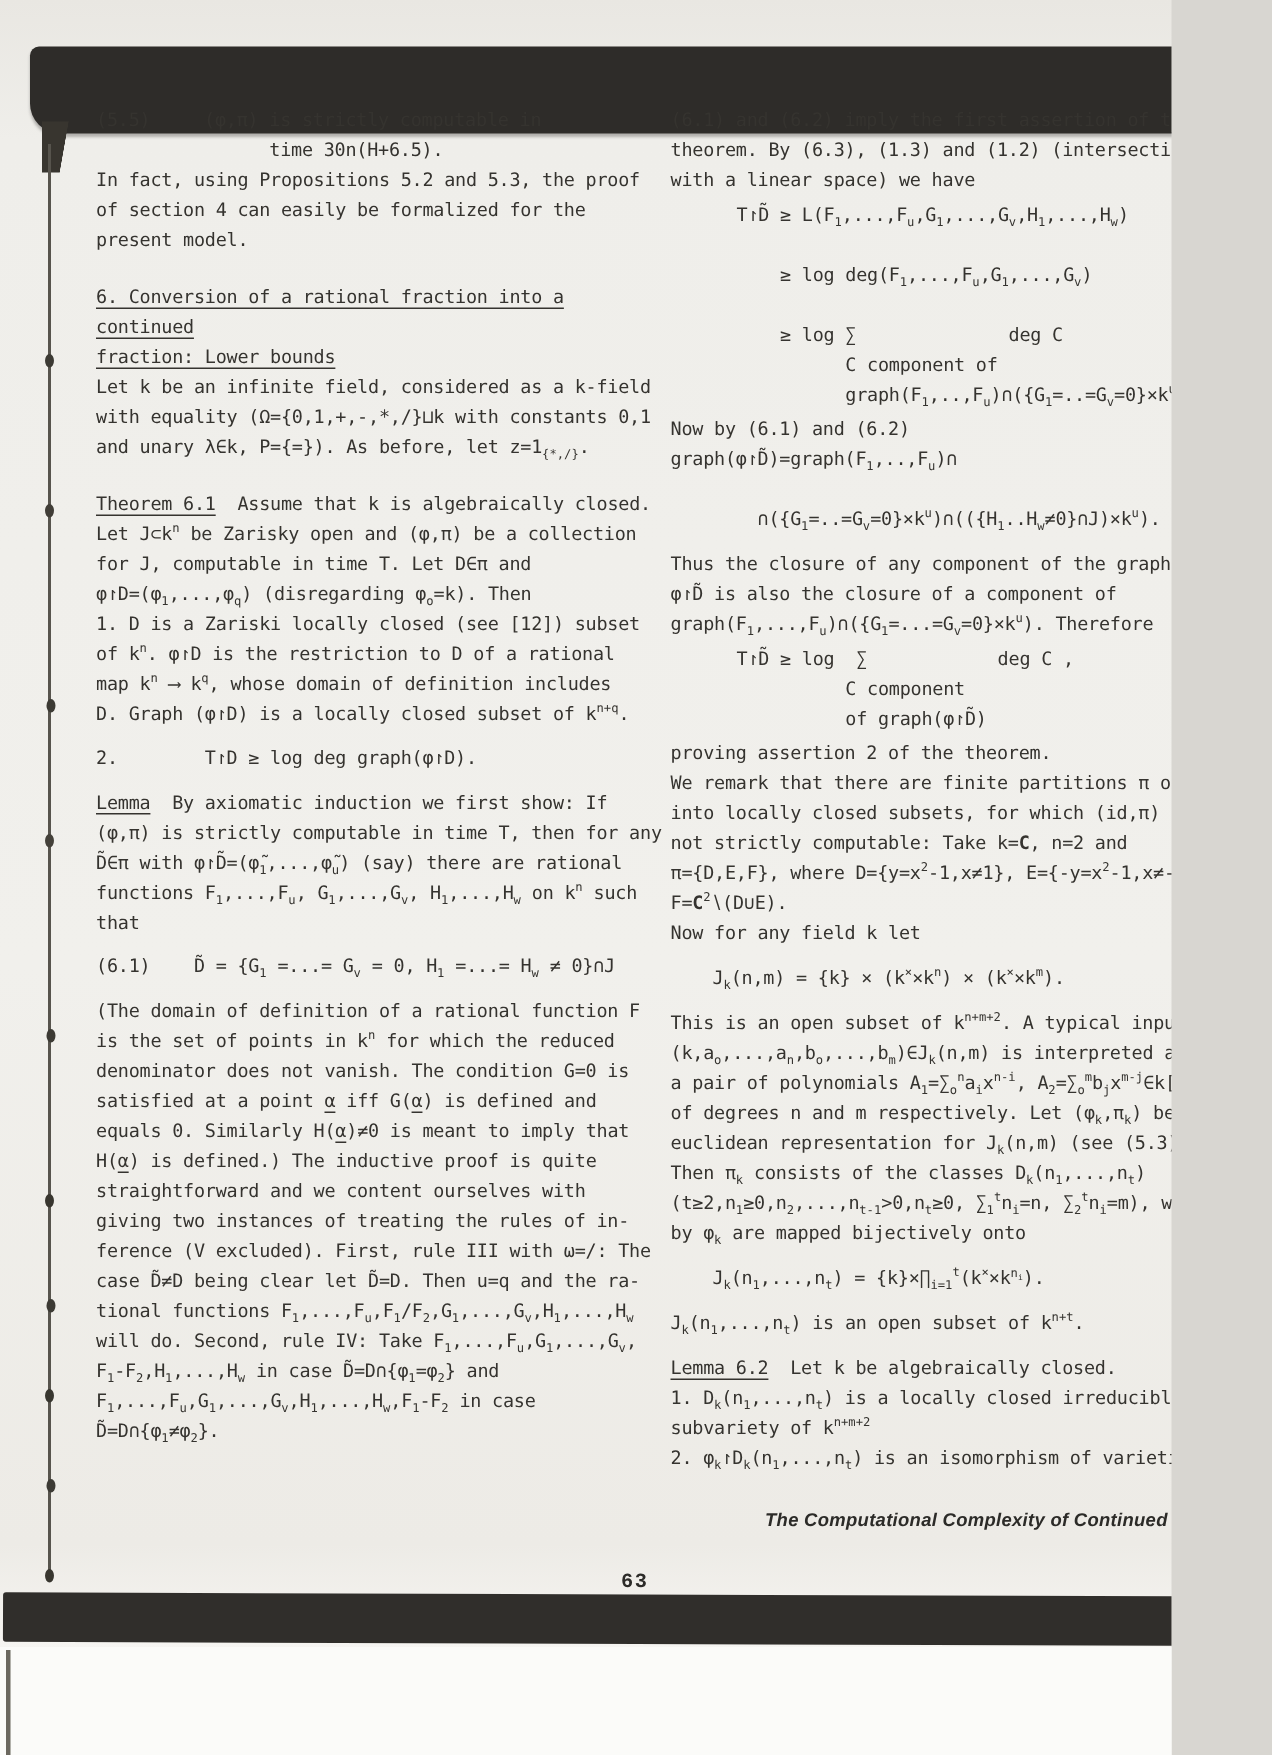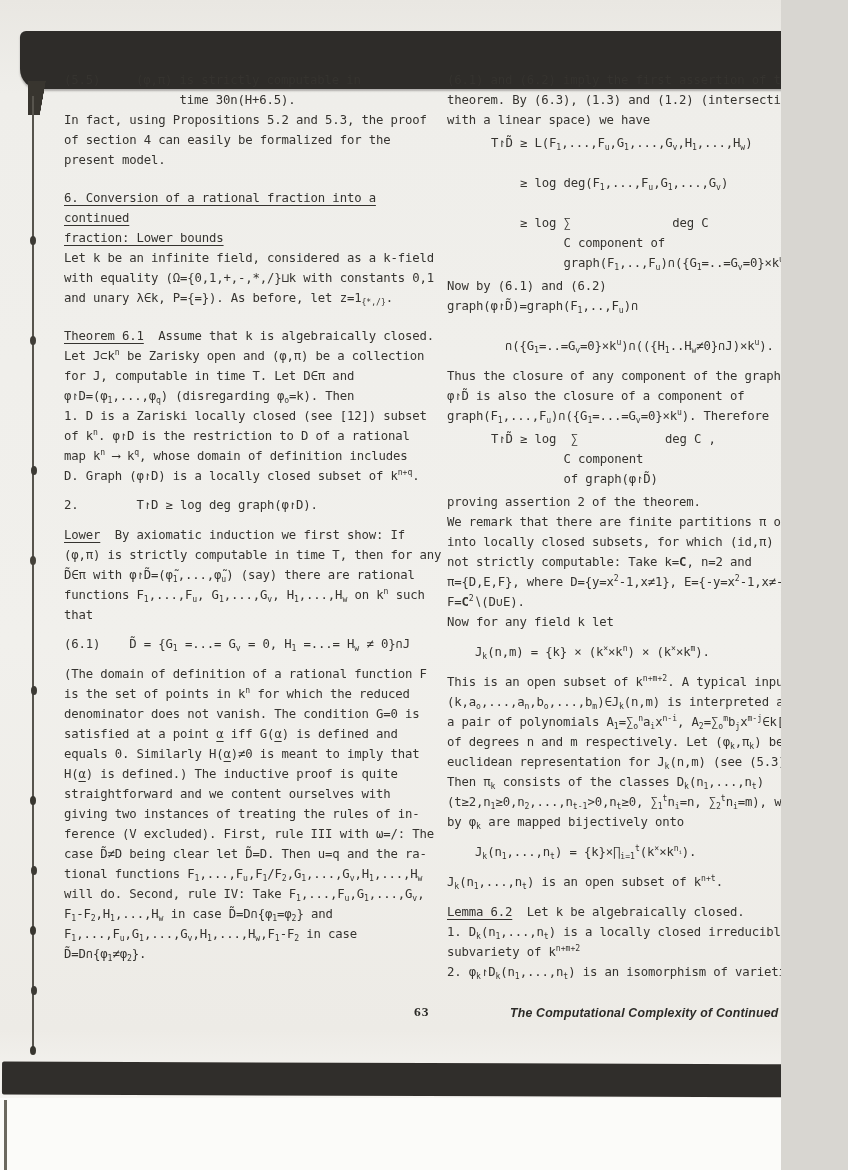--- a/index.html
+++ b/index.html
@@ -49,22 +49,22 @@
   .gap-s{ margin-top:10px; }
   .eqrow { display:flex; }
   .eqrow .lbl { width:72px; flex:0 0 72px; }
   .eqnum { margin:9px 0; }
   .disp { padding-left:44px; margin:3px 0; }
   .disp-c { padding-left:28px; margin:10px 0; }
   sub, sup { font-size:0.66em; line-height:0; letter-spacing:0; }
   u { text-underline-offset:3px; }
   b { font-weight:bold; }
   .footer-num {
-    position:absolute; left:414px; top:1004px;
-    font-family:Liberation Serif, serif; font-weight:bold;
+    position:absolute; left:414px; top:1048px;
+    font-family:Liberation Mono, monospace; font-weight:bold;
     font-size:13.5px; color:#2c2b28; letter-spacing:1px;
   }
   .footer-title {
     position:absolute; left:510px; top:1006px; width:305px; text-align:right;
     font-family:"Liberation Sans",sans-serif; font-weight:bold; font-style:italic;
     font-size:12.3px; color:#2c2b28; letter-spacing:0.2px; white-space:nowrap;
   }
 </style>
 </head>
 <body>
@@ -77,21 +77,21 @@
   <div class="col col-left">
     <div class="blk eqrow">
       <span class="lbl">(5.5)</span>
       <span>(φ,π) is strictly computable in<br>&nbsp;&nbsp;&nbsp;&nbsp;&nbsp;&nbsp;time 30n(H+6.5).</span>
     </div>
     <div class="blk">In fact, using Propositions 5.2 and 5.3, the proof<br>of section 4 can easily be formalized for the<br>present model.</div>
     <div class="blk gap"><u>6. Conversion of a rational fraction into a continued</u><br><u>fraction: Lower bounds</u></div>
     <div class="blk">Let k be an infinite field, considered as a k-field<br>with equality (Ω={0,1,+,-,*,/}⊔k with constants 0,1<br>and unary λ∈k, P={=}). As before, let z=1<sub>{*,/}</sub>.</div>
     <div class="blk gap"><u>Theorem 6.1</u>&nbsp;&nbsp;Assume that k is algebraically closed.<br>Let J⊂k<sup>n</sup> be Zarisky open and (φ,π) be a collection<br>for J, computable in time T. Let D∈π and<br>φ↾D=(φ<sub>1</sub>,...,φ<sub>q</sub>) (disregarding φ<sub>o</sub>=k). Then<br>1. D is a Zariski locally closed (see [12]) subset<br>of k<sup>n</sup>. φ↾D is the restriction to D of a rational<br>map k<sup>n</sup> ⟶ k<sup>q</sup>, whose domain of definition includes<br>D. Graph (φ↾D) is a locally closed subset of k<sup>n+q</sup>.</div>
     <div class="blk eqnum">2.&nbsp;&nbsp;&nbsp;&nbsp;&nbsp;&nbsp;&nbsp;&nbsp;T↾D ≥ log deg graph(φ↾D).</div>
-    <div class="blk gap-s"><u>Lower</u>&nbsp;&nbsp;By axiomatic induction we first show: If<br>(φ,π) is strictly computable in time T, then for any<br>D̃∈π with φ↾D̃=(φ̃<sub>1</sub>,...,φ̃<sub>u</sub>) (say) there are rational<br>functions F<sub>1</sub>,...,F<sub>u</sub>, G<sub>1</sub>,...,G<sub>v</sub>, H<sub>1</sub>,...,H<sub>w</sub> on k<sup>n</sup> such<br>that</div>
+    <div class="blk gap-s"><u>Lemma</u>&nbsp;&nbsp;By axiomatic induction we first show: If<br>(φ,π) is strictly computable in time T, then for any<br>D̃∈π with φ↾D̃=(φ̃<sub>1</sub>,...,φ̃<sub>u</sub>) (say) there are rational<br>functions F<sub>1</sub>,...,F<sub>u</sub>, G<sub>1</sub>,...,G<sub>v</sub>, H<sub>1</sub>,...,H<sub>w</sub> on k<sup>n</sup> such<br>that</div>
     <div class="blk eqnum">(6.1)&nbsp;&nbsp;&nbsp;&nbsp;D̃ = {G<sub>1</sub> =...= G<sub>v</sub> = 0, H<sub>1</sub> =...= H<sub>w</sub> ≠ 0}∩J</div>
     <div class="blk gap-s">(The domain of definition of a rational function F<br>is the set of points in k<sup>n</sup> for which the reduced<br>denominator does not vanish. The condition G=0 is<br>satisfied at a point <u>α</u> iff G(<u>α</u>) is defined and<br>equals 0. Similarly H(<u>α</u>)≠0 is meant to imply that<br>H(<u>α</u>) is defined.) The inductive proof is quite<br>straightforward and we content ourselves with<br>giving two instances of treating the rules of in-<br>ference (V excluded). First, rule III with ω=/: The<br>case D̃≠D being clear let D̃=D. Then u=q and the ra-<br>tional functions F<sub>1</sub>,...,F<sub>u</sub>,F<sub>1</sub>/F<sub>2</sub>,G<sub>1</sub>,...,G<sub>v</sub>,H<sub>1</sub>,...,H<sub>w</sub><br>will do. Second, rule IV: Take F<sub>1</sub>,...,F<sub>u</sub>,G<sub>1</sub>,...,G<sub>v</sub>,<br>F<sub>1</sub>-F<sub>2</sub>,H<sub>1</sub>,...,H<sub>w</sub> in case D̃=D∩{φ<sub>1</sub>=φ<sub>2</sub>} and<br>F<sub>1</sub>,...,F<sub>u</sub>,G<sub>1</sub>,...,G<sub>v</sub>,H<sub>1</sub>,...,H<sub>w</sub>,F<sub>1</sub>-F<sub>2</sub> in case<br>D̃=D∩{φ<sub>1</sub>≠φ<sub>2</sub>}.</div>
   </div>
 
   <div class="col col-right">
     <div class="blk">(6.1) and (6.2) imply the first assertion of the<br>theorem. By (6.3), (1.3) and (1.2) (intersection<br>with a linear space) we have</div>
     <div class="blk disp">T↾D̃ ≥ L(F<sub>1</sub>,...,F<sub>u</sub>,G<sub>1</sub>,...,G<sub>v</sub>,H<sub>1</sub>,...,H<sub>w</sub>)<br><br>&nbsp;&nbsp;&nbsp;&nbsp;≥ log deg(F<sub>1</sub>,...,F<sub>u</sub>,G<sub>1</sub>,...,G<sub>v</sub>)<br><br>&nbsp;&nbsp;&nbsp;&nbsp;≥ log ∑&nbsp;&nbsp;&nbsp;&nbsp;&nbsp;&nbsp;&nbsp;&nbsp;&nbsp;&nbsp;&nbsp;&nbsp;&nbsp;&nbsp;deg C<br>&nbsp;&nbsp;&nbsp;&nbsp;&nbsp;&nbsp;&nbsp;&nbsp;&nbsp;&nbsp;C component of<br>&nbsp;&nbsp;&nbsp;&nbsp;&nbsp;&nbsp;&nbsp;&nbsp;&nbsp;&nbsp;graph(F<sub>1</sub>,..,F<sub>u</sub>)∩({G<sub>1</sub>=..=G<sub>v</sub>=0}×k<sup>u</sup>) .</div>
     <div class="blk">Now by (6.1) and (6.2)<br>graph(φ↾D̃)=graph(F<sub>1</sub>,..,F<sub>u</sub>)∩<br><br>&nbsp;&nbsp;&nbsp;&nbsp;&nbsp;&nbsp;&nbsp;&nbsp;∩({G<sub>1</sub>=..=G<sub>v</sub>=0}×k<sup>u</sup>)∩(({H<sub>1</sub>..H<sub>w</sub>≠0}∩J)×k<sup>u</sup>).</div>
     <div class="blk gap-s">Thus the closure of any component of the graph of<br>φ↾D̃ is also the closure of a component of<br>graph(F<sub>1</sub>,...,F<sub>u</sub>)∩({G<sub>1</sub>=...=G<sub>v</sub>=0}×k<sup>u</sup>). Therefore</div>
     <div class="blk disp">T↾D̃ ≥ log&nbsp;&nbsp;∑&nbsp;&nbsp;&nbsp;&nbsp;&nbsp;&nbsp;&nbsp;&nbsp;&nbsp;&nbsp;&nbsp;&nbsp;deg C ,<br>&nbsp;&nbsp;&nbsp;&nbsp;&nbsp;&nbsp;&nbsp;&nbsp;&nbsp;&nbsp;C component<br>&nbsp;&nbsp;&nbsp;&nbsp;&nbsp;&nbsp;&nbsp;&nbsp;&nbsp;&nbsp;of graph(φ↾D̃)</div>

